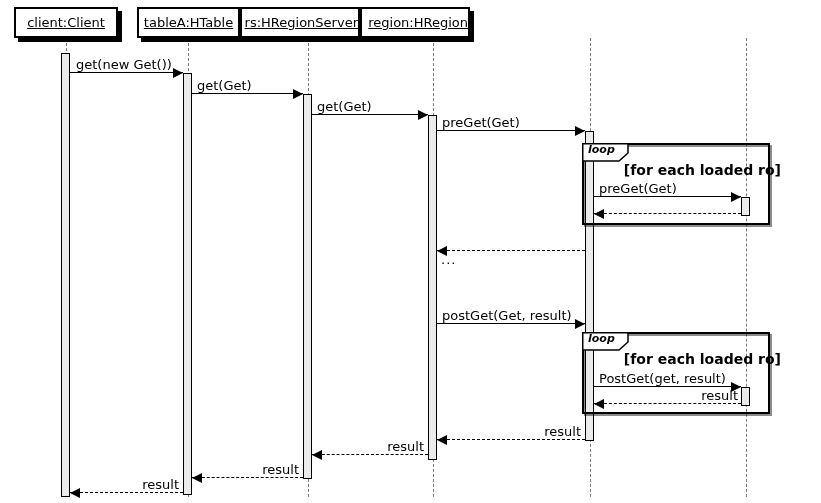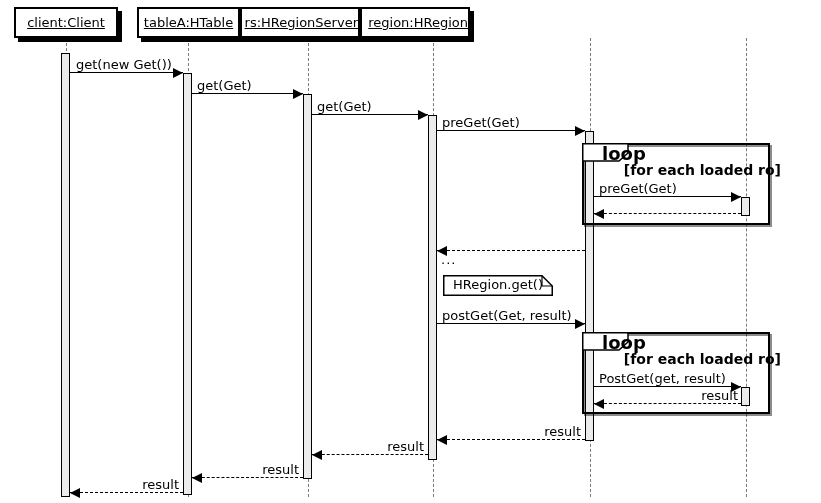--- a/index.html
+++ b/index.html
@@ -29,21 +29,21 @@
   
   .mlabel { position:absolute; white-space:nowrap; }
   .mlabel.right { text-align:right; }
   
   .frame {
     position:absolute; border:2px solid #000; background:transparent;
     filter:drop-shadow(2px 2px 0 rgba(0,0,0,0.45));
   }
   .tab { position:absolute; width:48px; height:19px; }
   .tab .op {
-    position:absolute; left:20px; top:0px; font-weight:bold; font-size:18px;
+    position:absolute; left:6px; top:0px; font-weight:bold; font-size:11px;font-style:italic;
   }
   .cond {
     position:absolute; font-weight:bold; font-size:14px; text-align:right; white-space:nowrap;
   }
   
   .note { position:absolute; }
   .note .ntext {
     position:absolute; left:0; top:2px; width:100%; text-align:center; white-space:nowrap;
   }
   .ellipsis { position:absolute; letter-spacing:1px; }
@@ -120,27 +120,20 @@
   <div class="ah r" style="left:731px; top:192px;"></div>
 
   <div class="line dashed" style="left:594px; top:213px; width:147px;"></div>
   <div class="ah l" style="left:594px; top:209px;"></div>
 
   <div class="line dashed" style="left:437px; top:250px; width:148px;"></div>
   <div class="ah l" style="left:437px; top:246px;"></div>
 
   <div class="ellipsis" style="left:441px; top:252px;">...</div>
 
-  <div class="note" style="left:443px; top:275px; width:110px; height:21px;">
-    <svg width="110" height="21">
-      <path d="M0.75,0.75 H99 L109.25,11 V20.25 H0.75 Z" fill="#ffffff" stroke="#000000" stroke-width="1.5"></path>
-      <path d="M99,0.75 V11 H109.25" fill="none" stroke="#000000" stroke-width="1.2"></path>
-    </svg>
-    <div class="ntext">HRegion.get()</div>
-  </div>
 
   <div class="mlabel" style="left:442px; top:308px;">postGet(Get, result)</div>
   <div class="line" style="left:437px; top:323px; width:148px;"></div>
   <div class="ah r" style="left:575px; top:319px;"></div>
 
   <div class="mlabel" style="left:599px; top:371px;">PostGet(get, result)</div>
   <div class="line" style="left:594px; top:386px; width:147px;"></div>
   <div class="ah r" style="left:731px; top:382px;"></div>
 
   <div class="mlabel right" style="left:640px; top:388px; width:98px;">result</div>

